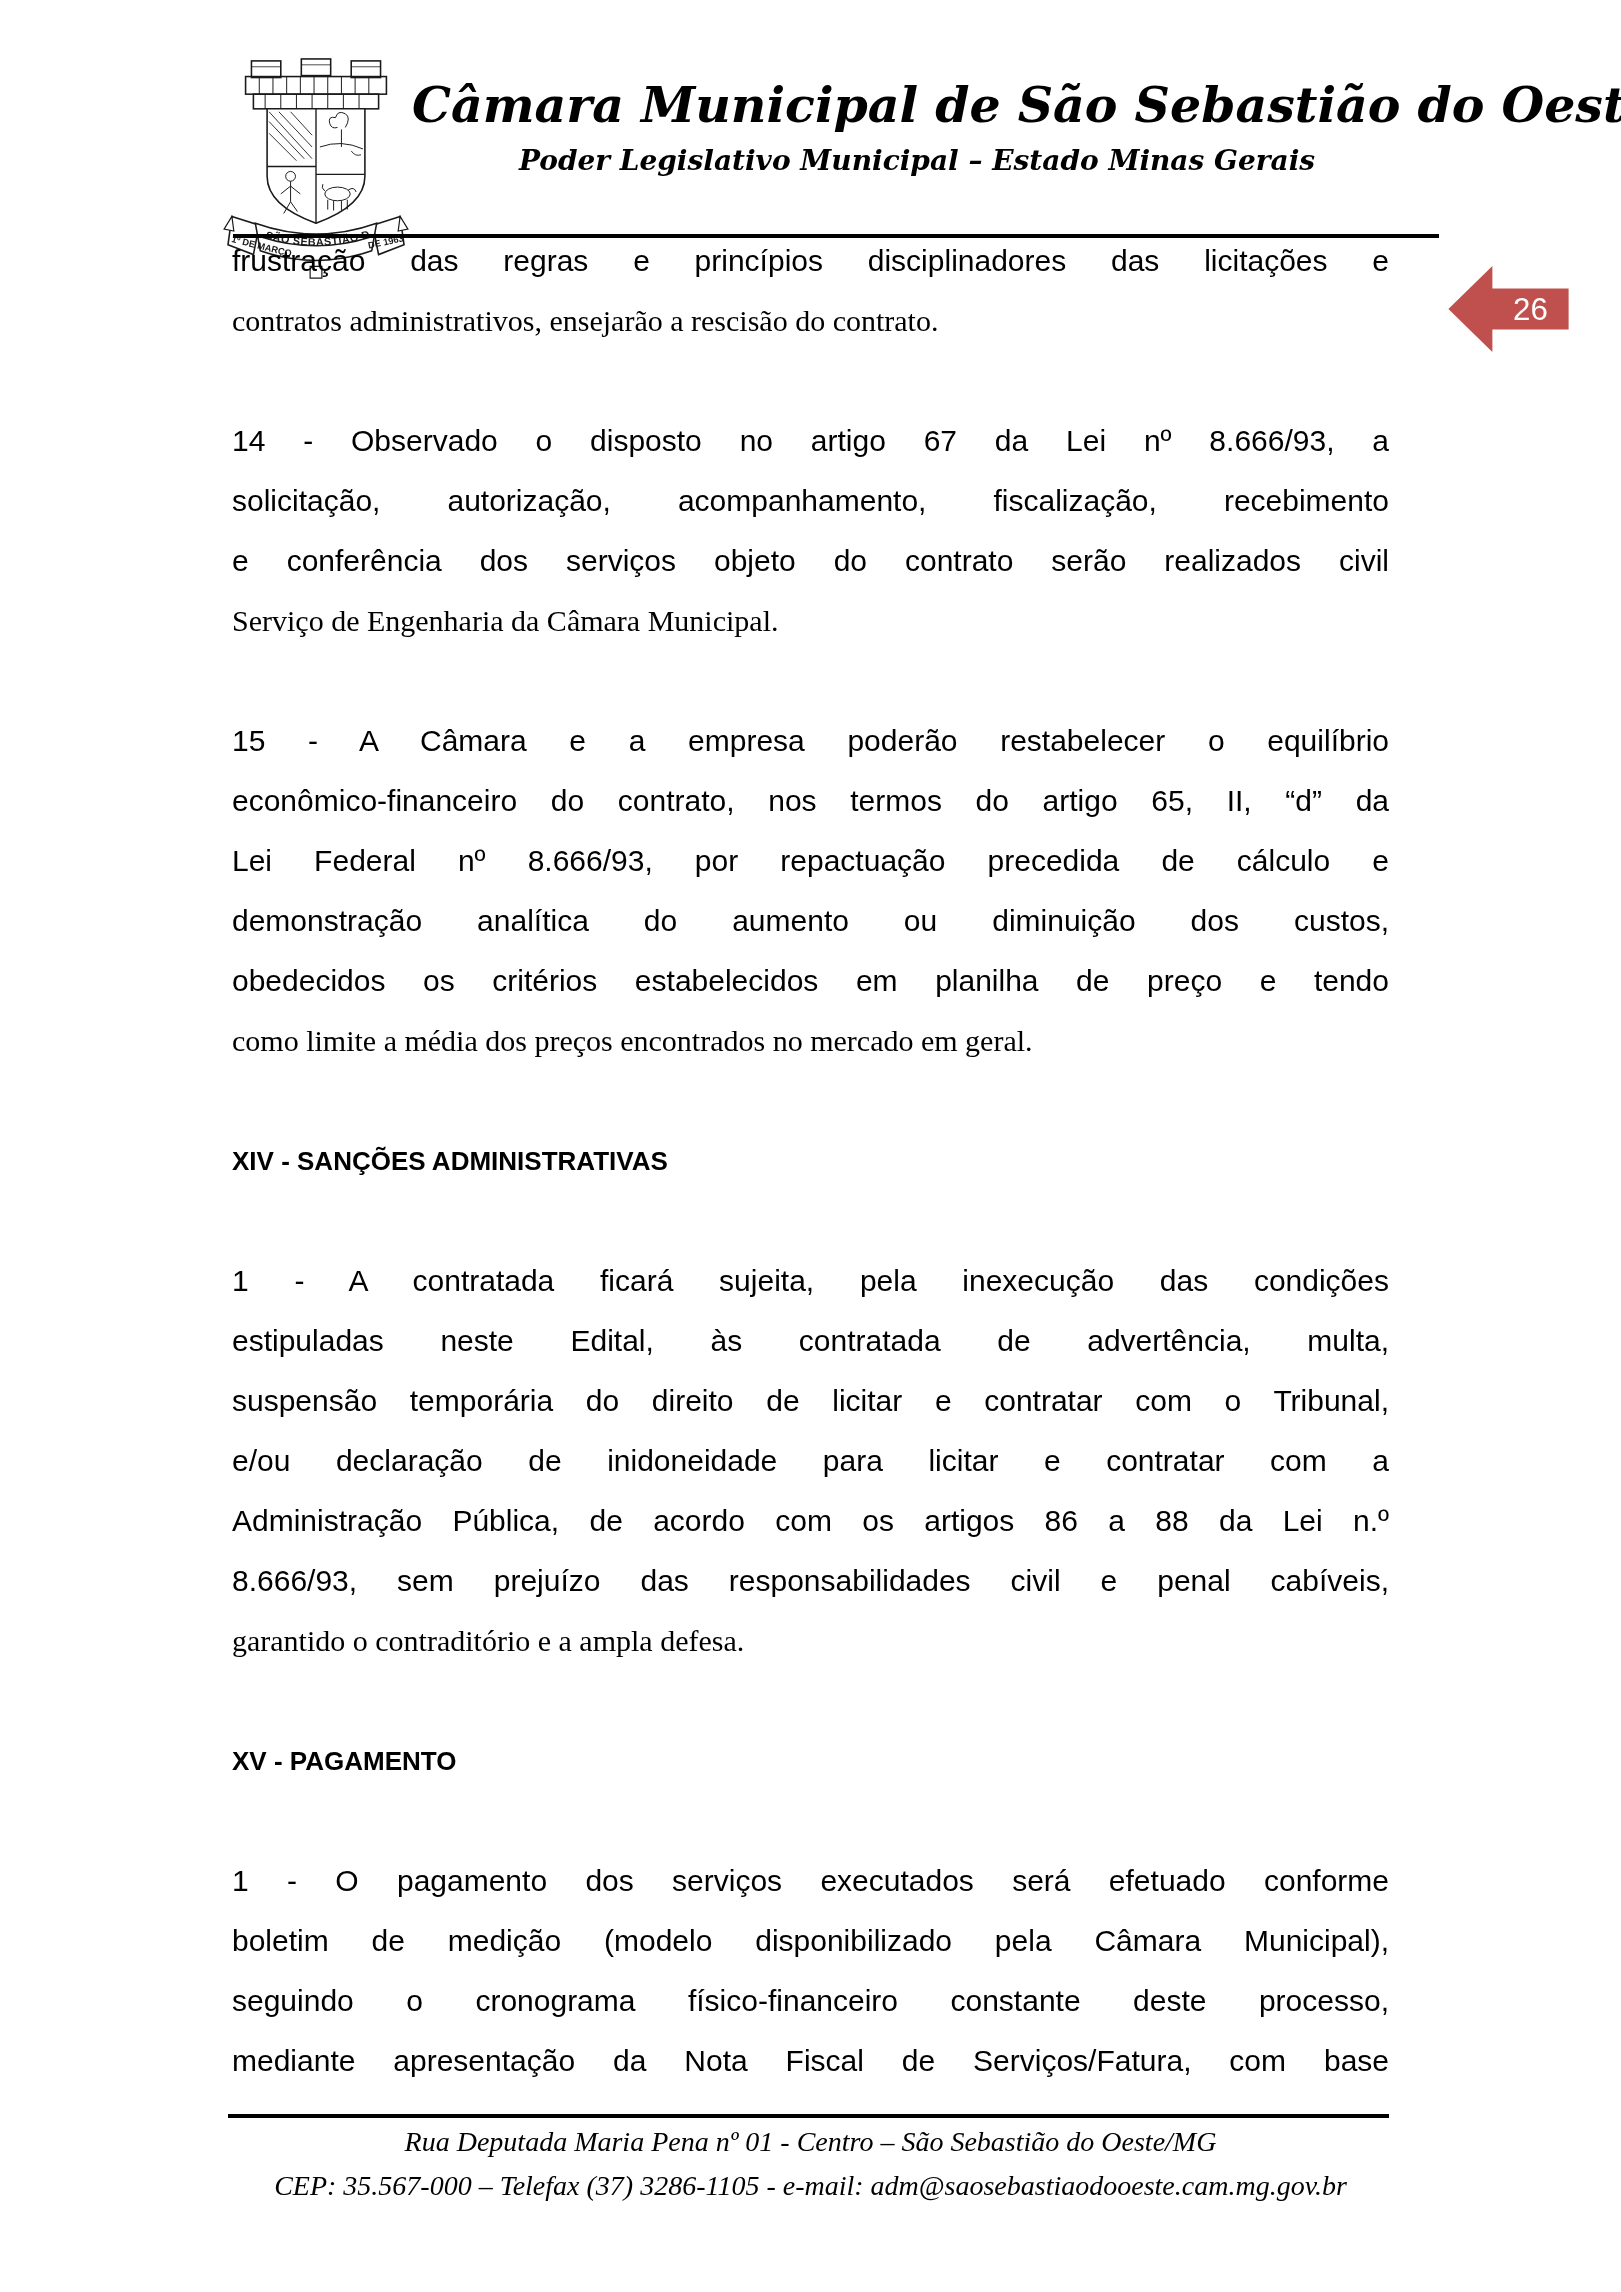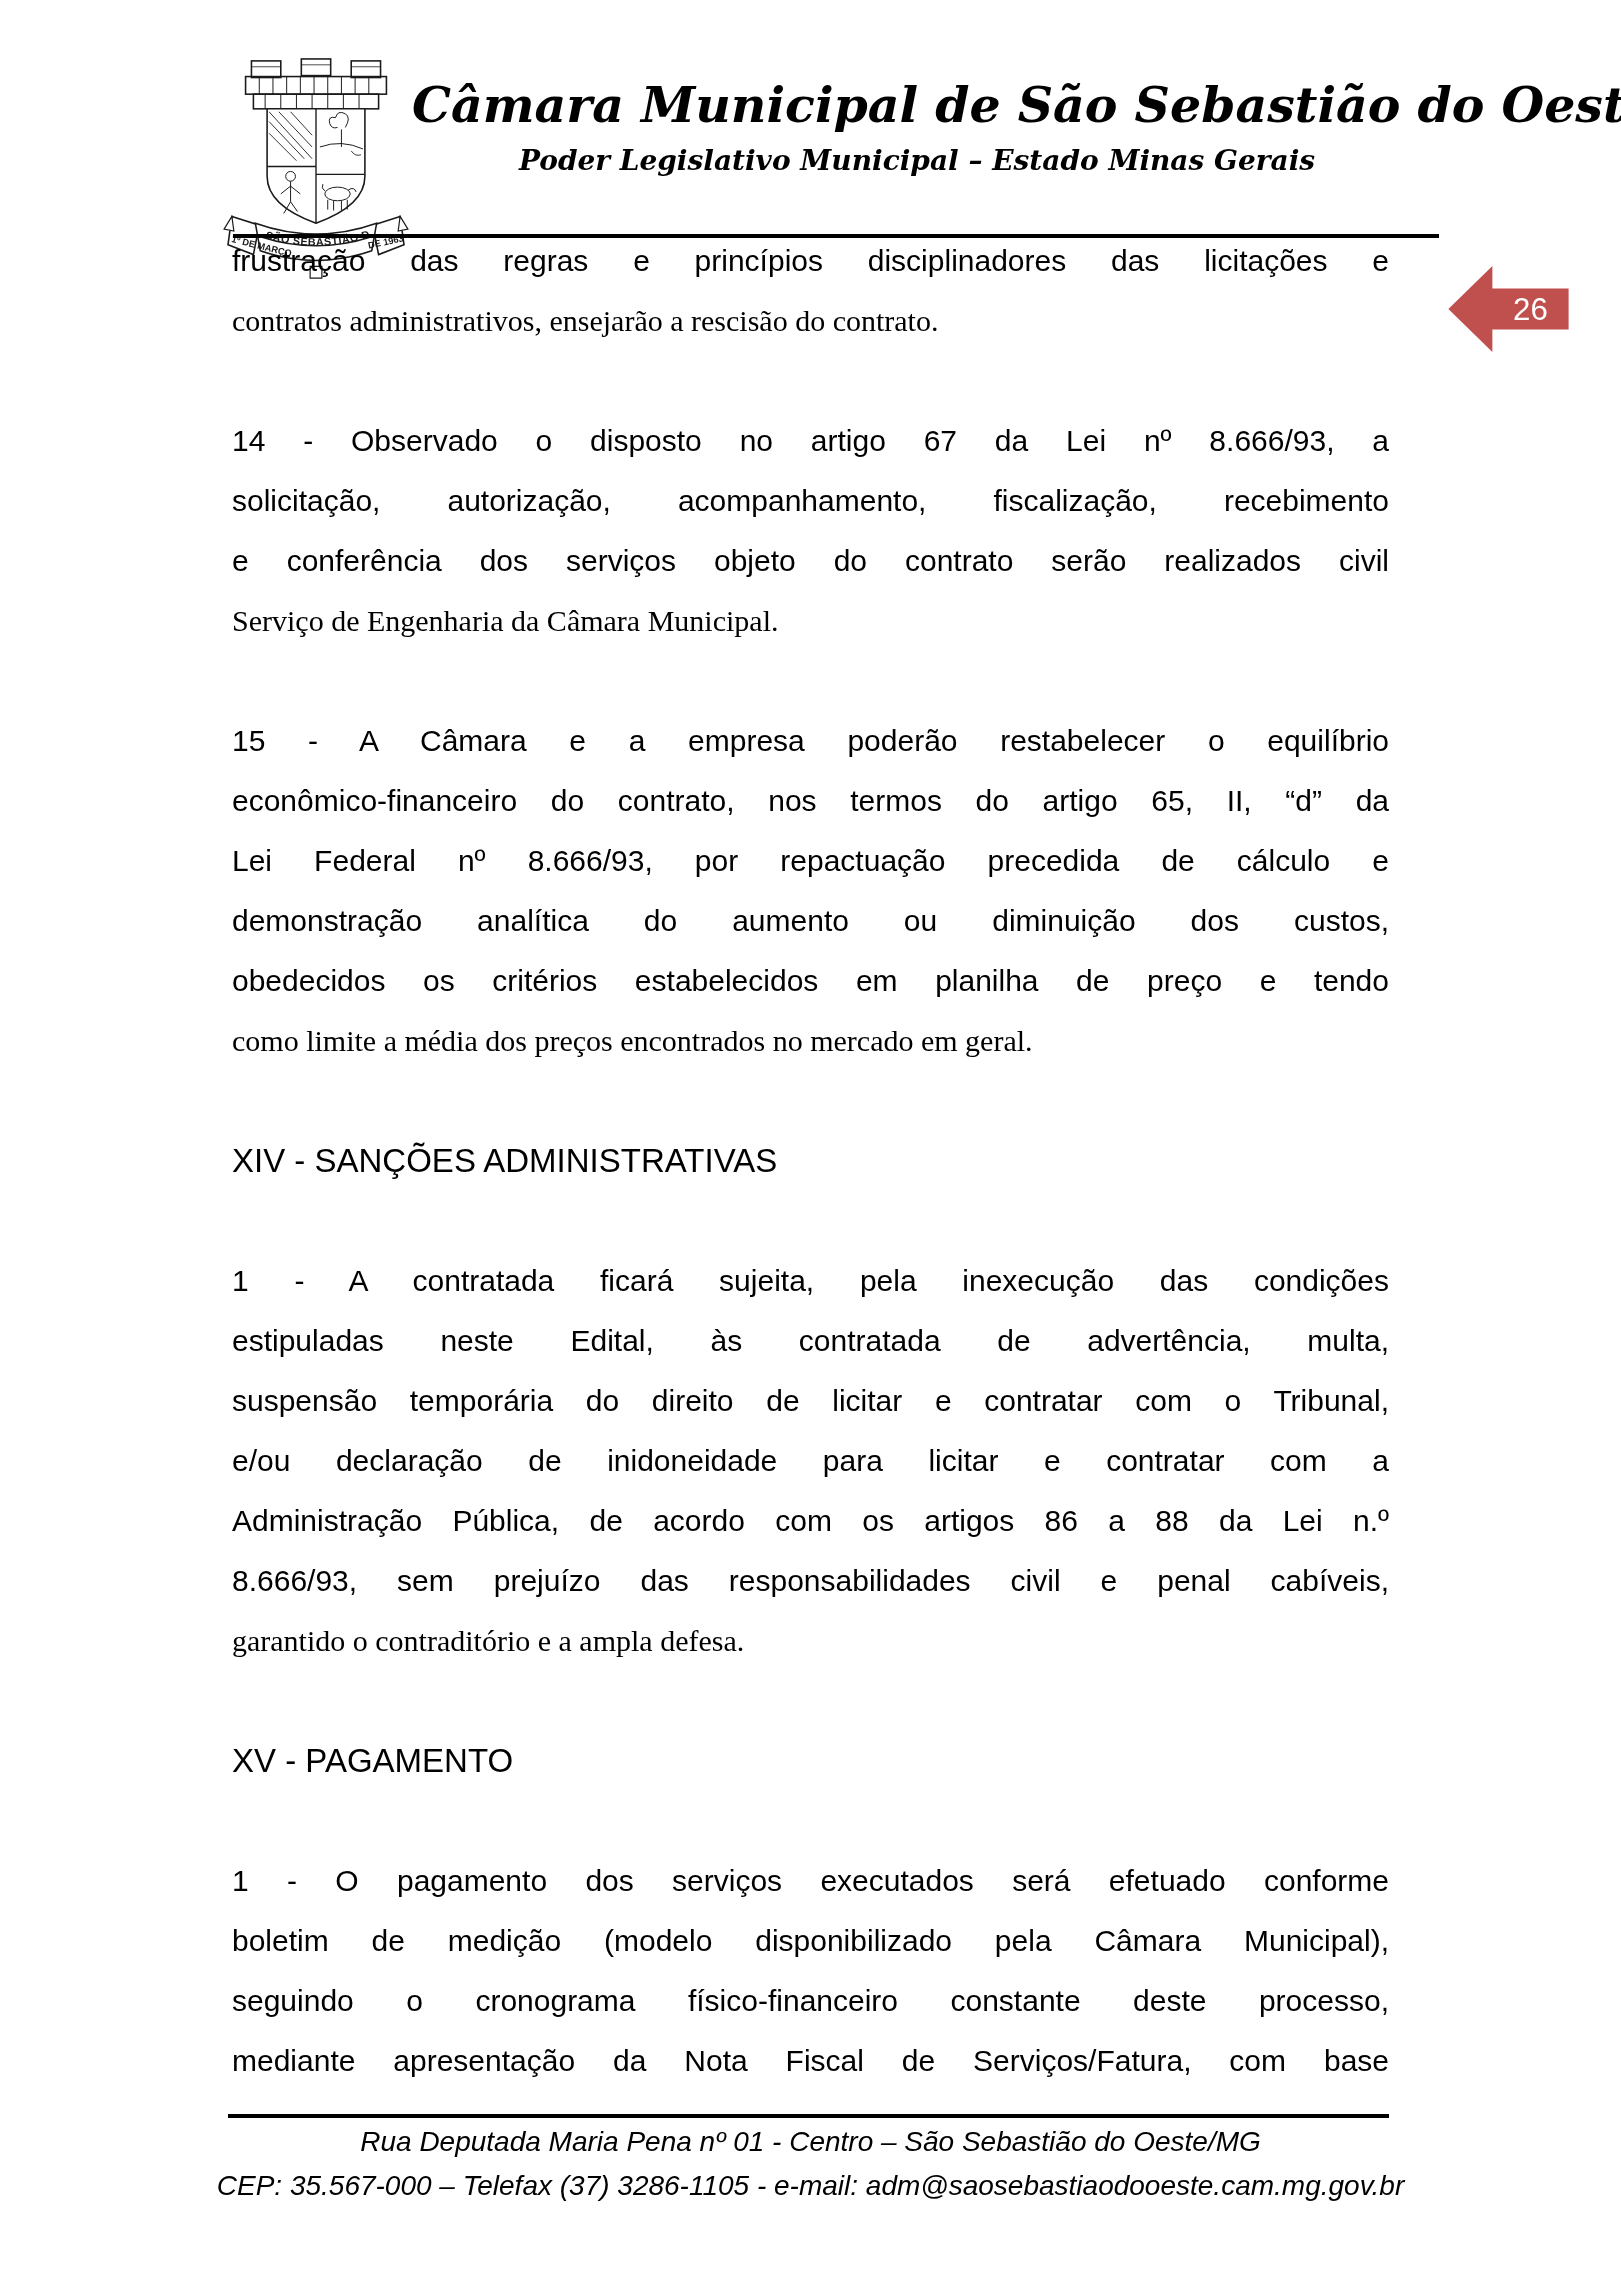--- a/index.html
+++ b/index.html
@@ -23,27 +23,27 @@
 
   
   .doc-body {
     position:absolute; left:232px; top:231px; width:1157px;
     font-size:30px; line-height:60px;
   }
   .block { margin:0 0 60px 0; }
   .block:last-child { margin-bottom:0; }
   .paragraph .line { text-align:justify; text-align-last:justify; }
   .paragraph .line.last { text-align-last:left;font-family:Liberation Serif, serif; }
-  .heading { font-weight:normal; font-size:33px; }
+  .heading { font-weight:bold; font-size:26px; }
 
   
   .footer-rule { position:absolute; left:228px; top:2114px; width:1161px; height:3.9px; background:#000; }
   .footer-text {
     position:absolute; left:0; top:2120px; width:1621px; text-align:center;
-    font-family:Liberation Sans, sans-serif; font-style:italic; font-size:28px; line-height:44px;
+    font-family:Liberation Serif, serif; font-style:italic; font-size:28px; line-height:44px;
   }
 
   svg text { font-family:"Liberation Sans", sans-serif; }
 </style>
 </head>
 <body>
 
 <div class="page">
 
   <svg class="logo" viewBox="0 0 192 228" fill="none" stroke="#1a1a1a" stroke-width="1.6">

